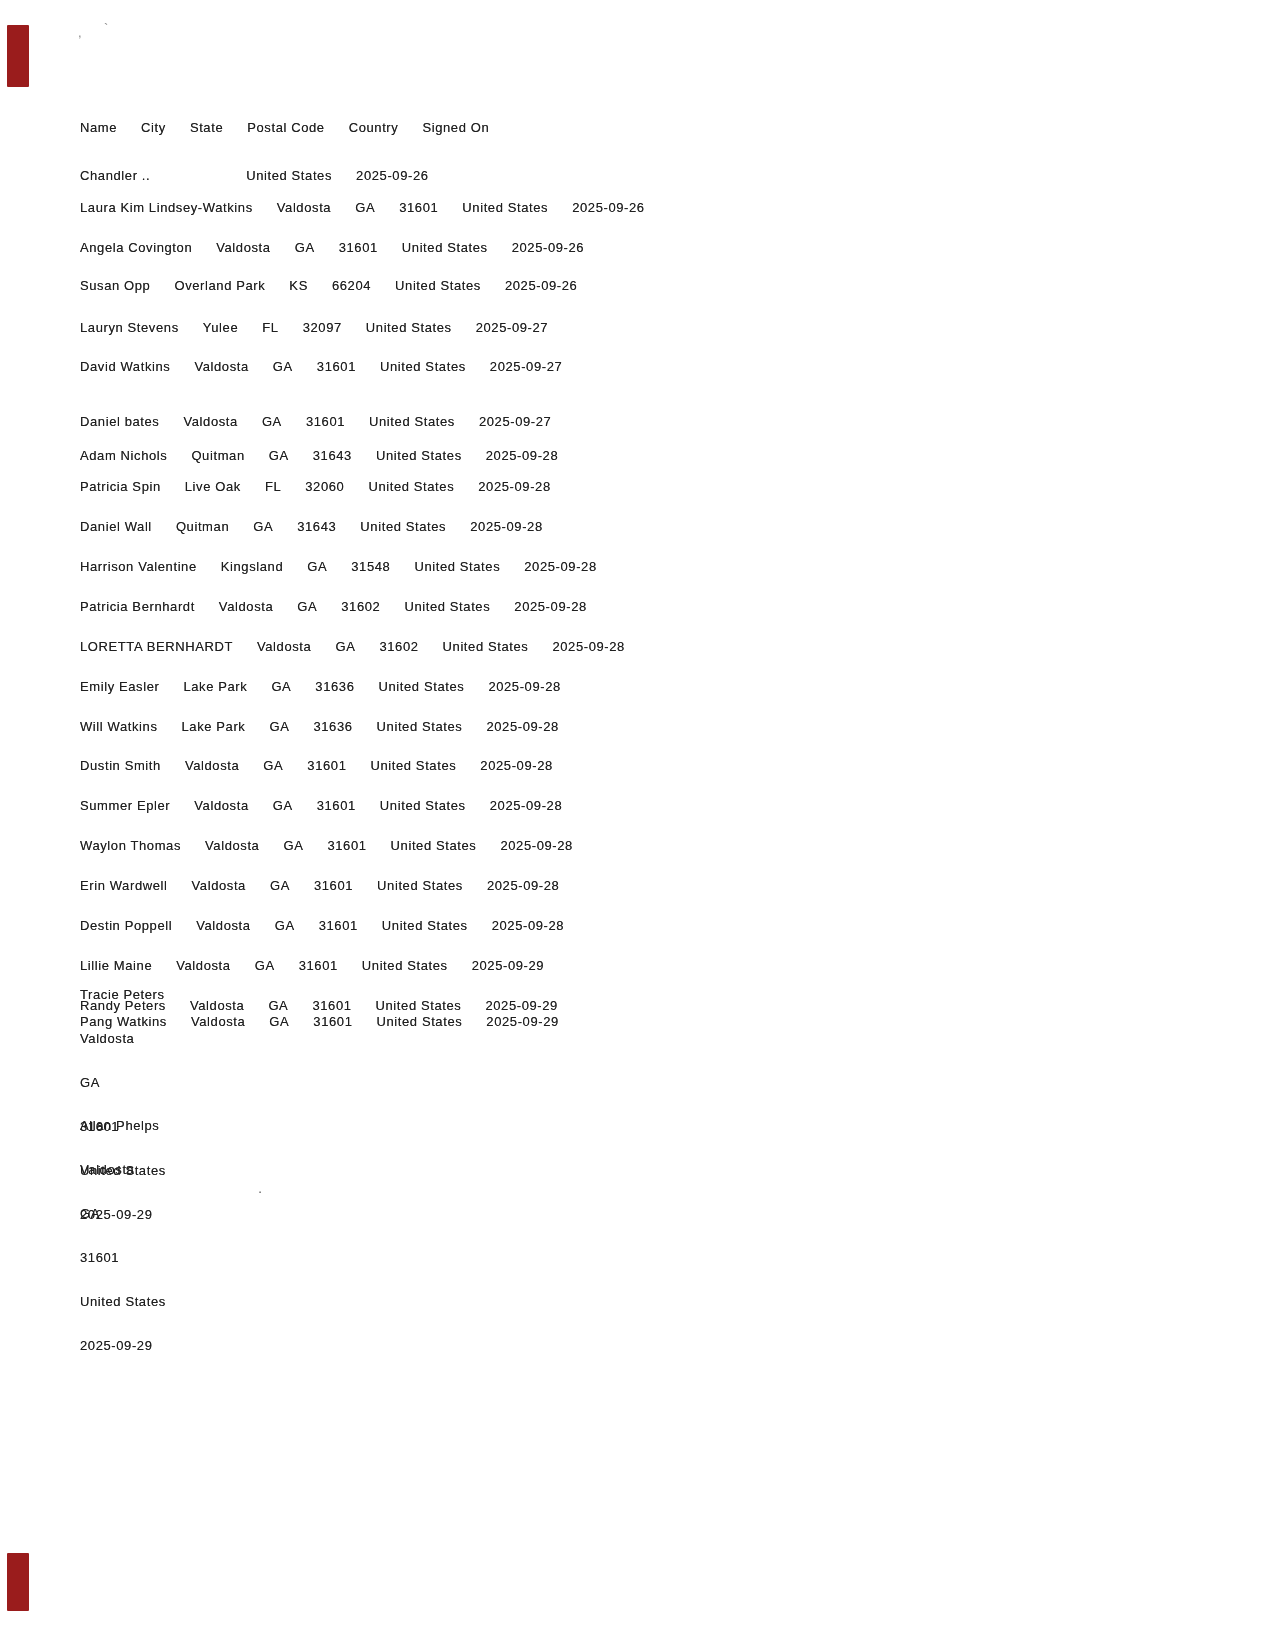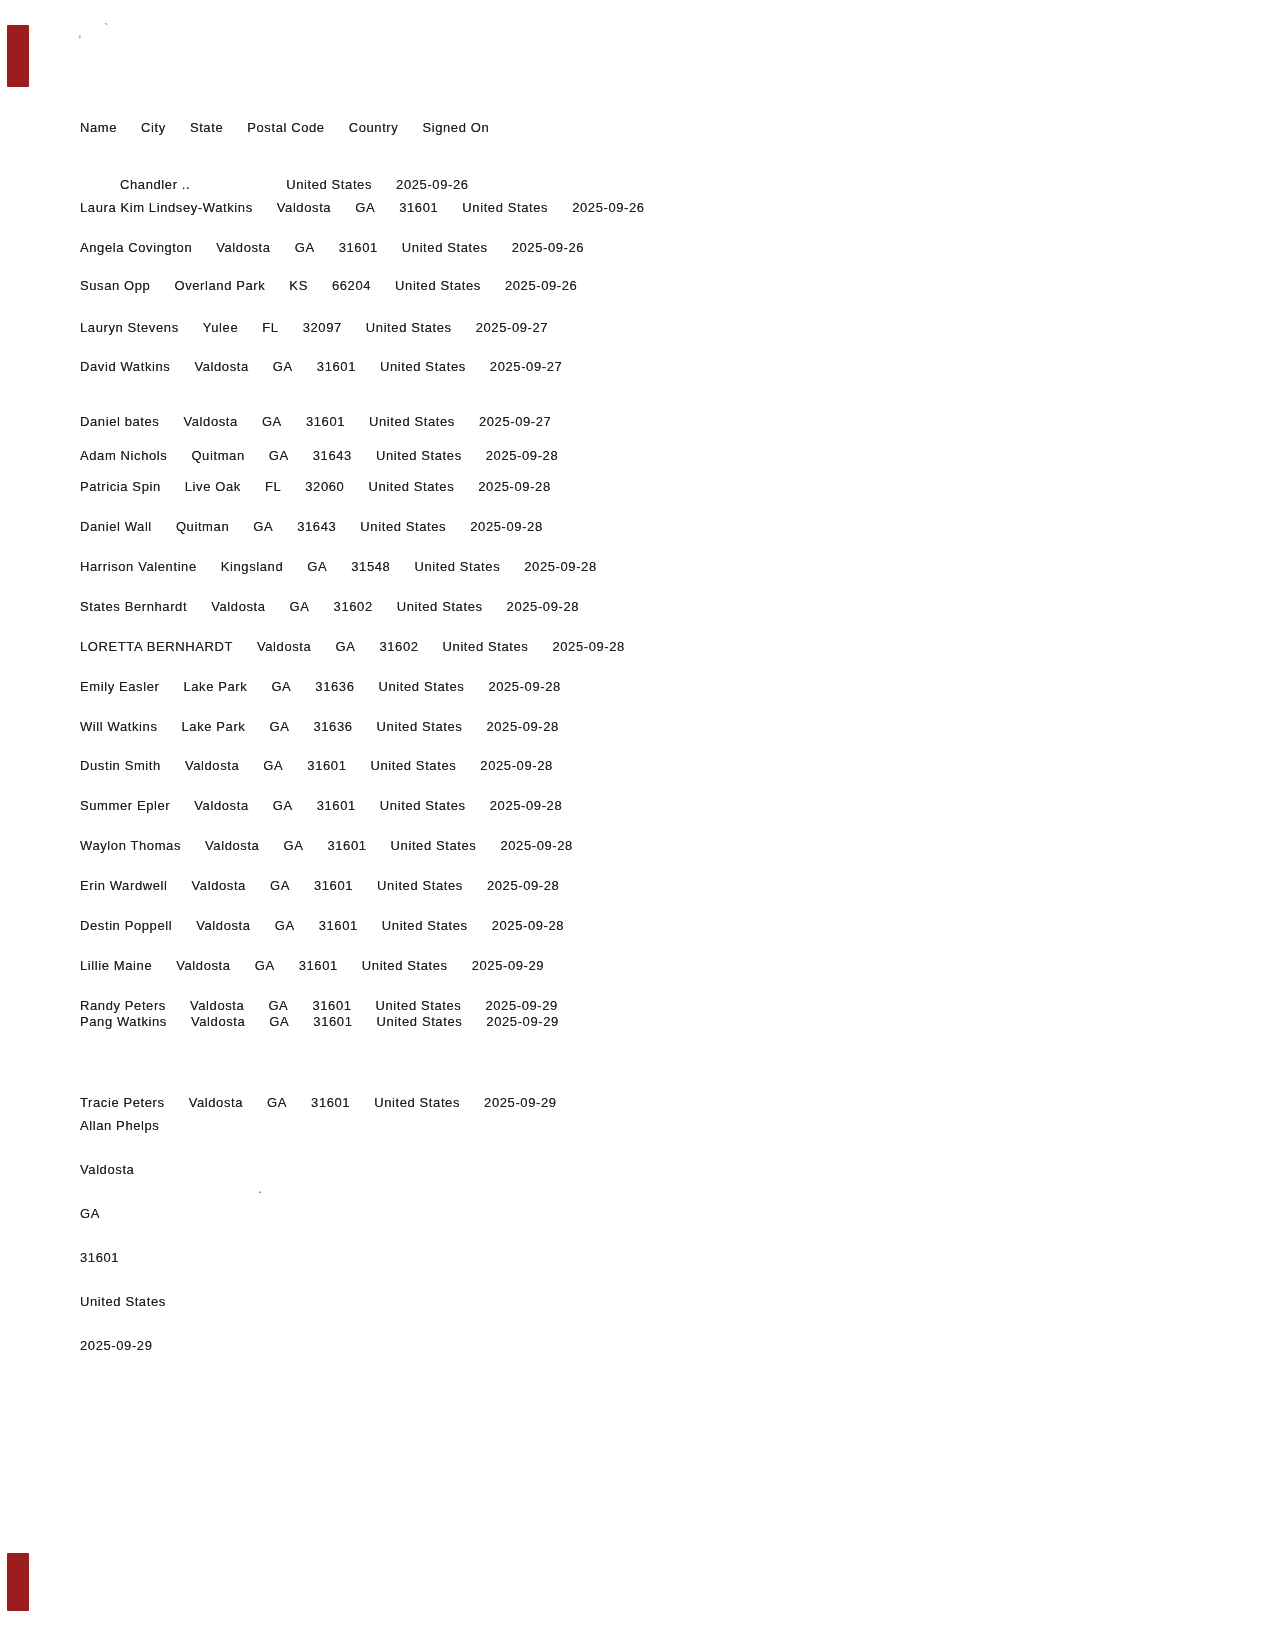--- a/index.html
+++ b/index.html
@@ -58,41 +58,41 @@
 <div class="page">
 
   <div class="red-mark top" style="background: rgb(154, 28, 28);"></div>
   <div class="red-mark bottom" style="background: rgb(154, 28, 28);"></div>
 
   <span class="smudge smudge-1">,</span>
   <span class="smudge smudge-2">`</span>
 
   <div id="rows-host">
       <div class="row" style="top: 118px;"><span class="cell">Name</span><span class="cell">City</span><span class="cell">State</span><span class="cell">Postal Code</span><span class="cell">Country</span><span class="cell">Signed On</span></div>
-      <div class="row" style="top: 175px; margin-left: 40px;"><span class="cell">Chandler ..</span><span class="cell"></span><span class="cell"></span><span class="cell"></span><span class="cell">United States</span><span class="cell">2025-09-26</span></div>
+      <div class="row" style="top: 166px;"><span class="cell">Chandler ..</span><span class="cell"></span><span class="cell"></span><span class="cell"></span><span class="cell">United States</span><span class="cell">2025-09-26</span></div>
       <div class="row" style="top: 197.8px;"><span class="cell">Laura Kim Lindsey-Watkins</span><span class="cell">Valdosta</span><span class="cell">GA</span><span class="cell">31601</span><span class="cell">United States</span><span class="cell">2025-09-26</span></div>
       <div class="row" style="top: 237.7px;"><span class="cell">Angela Covington</span><span class="cell">Valdosta</span><span class="cell">GA</span><span class="cell">31601</span><span class="cell">United States</span><span class="cell">2025-09-26</span></div>
       <div class="row" style="top: 276px;"><span class="cell">Susan Opp</span><span class="cell">Overland Park</span><span class="cell">KS</span><span class="cell">66204</span><span class="cell">United States</span><span class="cell">2025-09-26</span></div>
       <div class="row" style="top: 317.5px;"><span class="cell">Lauryn Stevens</span><span class="cell">Yulee</span><span class="cell">FL</span><span class="cell">32097</span><span class="cell">United States</span><span class="cell">2025-09-27</span></div>
       <div class="row" style="top: 357.4px;"><span class="cell">David Watkins</span><span class="cell">Valdosta</span><span class="cell">GA</span><span class="cell">31601</span><span class="cell">United States</span><span class="cell">2025-09-27</span></div>
       <div class="row" style="top: 412px;"><span class="cell">Daniel bates</span><span class="cell">Valdosta</span><span class="cell">GA</span><span class="cell">31601</span><span class="cell">United States</span><span class="cell">2025-09-27</span></div>
       <div class="row" style="top: 446px; justify-content: center;"><span class="cell">Adam Nichols</span><span class="cell">Quitman</span><span class="cell">GA</span><span class="cell">31643</span><span class="cell">United States</span><span class="cell">2025-09-28</span></div>
       <div class="row" style="top: 477.1px;"><span class="cell">Patricia Spin</span><span class="cell">Live Oak</span><span class="cell">FL</span><span class="cell">32060</span><span class="cell">United States</span><span class="cell">2025-09-28</span></div>
       <div class="row" style="top: 517px;"><span class="cell">Daniel Wall</span><span class="cell">Quitman</span><span class="cell">GA</span><span class="cell">31643</span><span class="cell">United States</span><span class="cell">2025-09-28</span></div>
       <div class="row" style="top: 556.9px;"><span class="cell">Harrison Valentine</span><span class="cell">Kingsland</span><span class="cell">GA</span><span class="cell">31548</span><span class="cell">United States</span><span class="cell">2025-09-28</span></div>
-      <div class="row" style="top: 596.8px;"><span class="cell">States Bernhardt</span><span class="cell">Valdosta</span><span class="cell">GA</span><span class="cell">31602</span><span class="cell">United States</span><span class="cell">2025-09-28</span></div>
+      <div class="row" style="top: 596.8px;"><span class="cell">Patricia Bernhardt</span><span class="cell">Valdosta</span><span class="cell">GA</span><span class="cell">31602</span><span class="cell">United States</span><span class="cell">2025-09-28</span></div>
       <div class="row" style="top: 636.7px;"><span class="cell">LORETTA BERNHARDT</span><span class="cell">Valdosta</span><span class="cell">GA</span><span class="cell">31602</span><span class="cell">United States</span><span class="cell">2025-09-28</span></div>
       <div class="row" style="top: 676.6px;"><span class="cell">Emily Easler</span><span class="cell">Lake Park</span><span class="cell">GA</span><span class="cell">31636</span><span class="cell">United States</span><span class="cell">2025-09-28</span></div>
       <div class="row" style="top: 716.5px;"><span class="cell">Will Watkins</span><span class="cell">Lake Park</span><span class="cell">GA</span><span class="cell">31636</span><span class="cell">United States</span><span class="cell">2025-09-28</span></div>
       <div class="row" style="top: 756.4px; align-items: center;"><span class="cell">Dustin Smith</span><span class="cell">Valdosta</span><span class="cell">GA</span><span class="cell">31601</span><span class="cell">United States</span><span class="cell">2025-09-28</span></div>
       <div class="row" style="top: 796.3px;"><span class="cell">Summer Epler</span><span class="cell">Valdosta</span><span class="cell">GA</span><span class="cell">31601</span><span class="cell">United States</span><span class="cell">2025-09-28</span></div>
       <div class="row" style="top: 836.2px;"><span class="cell">Waylon Thomas</span><span class="cell">Valdosta</span><span class="cell">GA</span><span class="cell">31601</span><span class="cell">United States</span><span class="cell">2025-09-28</span></div>
       <div class="row" style="top: 876.1px;"><span class="cell">Erin Wardwell</span><span class="cell">Valdosta</span><span class="cell">GA</span><span class="cell">31601</span><span class="cell">United States</span><span class="cell">2025-09-28</span></div>
       <div class="row" style="top: 916px;"><span class="cell">Destin Poppell</span><span class="cell">Valdosta</span><span class="cell">GA</span><span class="cell">31601</span><span class="cell">United States</span><span class="cell">2025-09-28</span></div>
       <div class="row" style="top: 955.9px;"><span class="cell">Lillie Maine</span><span class="cell">Valdosta</span><span class="cell">GA</span><span class="cell">31601</span><span class="cell">United States</span><span class="cell">2025-09-29</span></div>
       <div class="row" style="top: 995.8px;"><span class="cell">Randy Peters</span><span class="cell">Valdosta</span><span class="cell">GA</span><span class="cell">31601</span><span class="cell">United States</span><span class="cell">2025-09-29</span></div>
-      <div class="row" style="top: 1093px;"><span class="cell">Tracie Peters</span><span class="cell">Valdosta</span><span class="cell">GA</span><span class="cell">31601</span><span class="cell">United States</span><span class="cell">2025-09-29</span></div>
+      <div class="row" style="top: 985px; flex-direction: column;"><span class="cell">Tracie Peters</span><span class="cell">Valdosta</span><span class="cell">GA</span><span class="cell">31601</span><span class="cell">United States</span><span class="cell">2025-09-29</span></div>
       <div class="row" style="top: 1012px; align-items: center;"><span class="cell">Pang Watkins</span><span class="cell">Valdosta</span><span class="cell">GA</span><span class="cell">31601</span><span class="cell">United States</span><span class="cell">2025-09-29</span></div>
       <div class="row" style="top: 1115.5px; flex-direction: column;"><span class="cell">Allan Phelps</span><span class="cell">Valdosta</span><span class="cell">GA</span><span class="cell">31601</span><span class="cell">United States</span><span class="cell">2025-09-29</span></div>
     </div>
 
   <span class="stray-dot">.</span>
 </div>
 
 </body></html>

